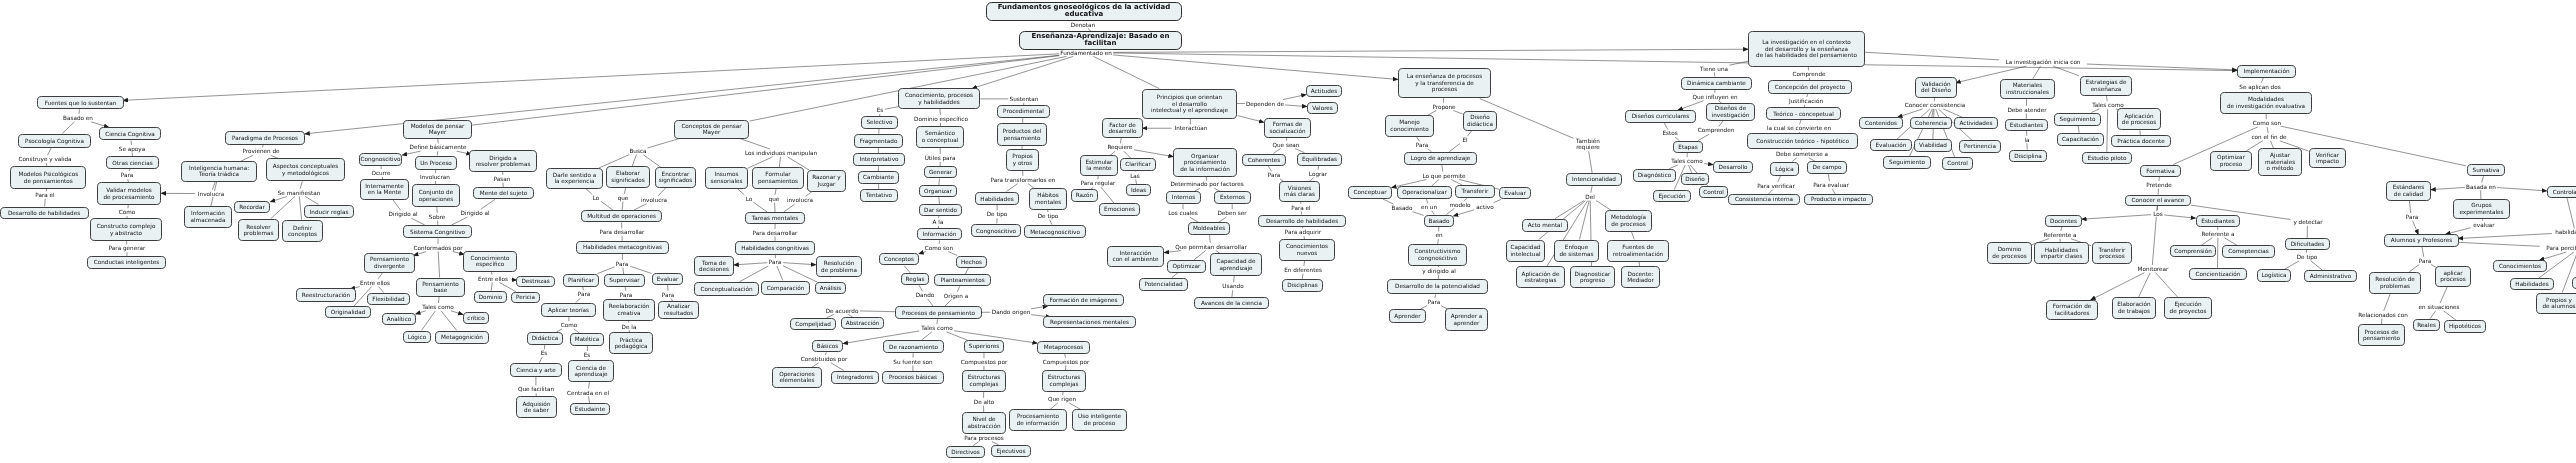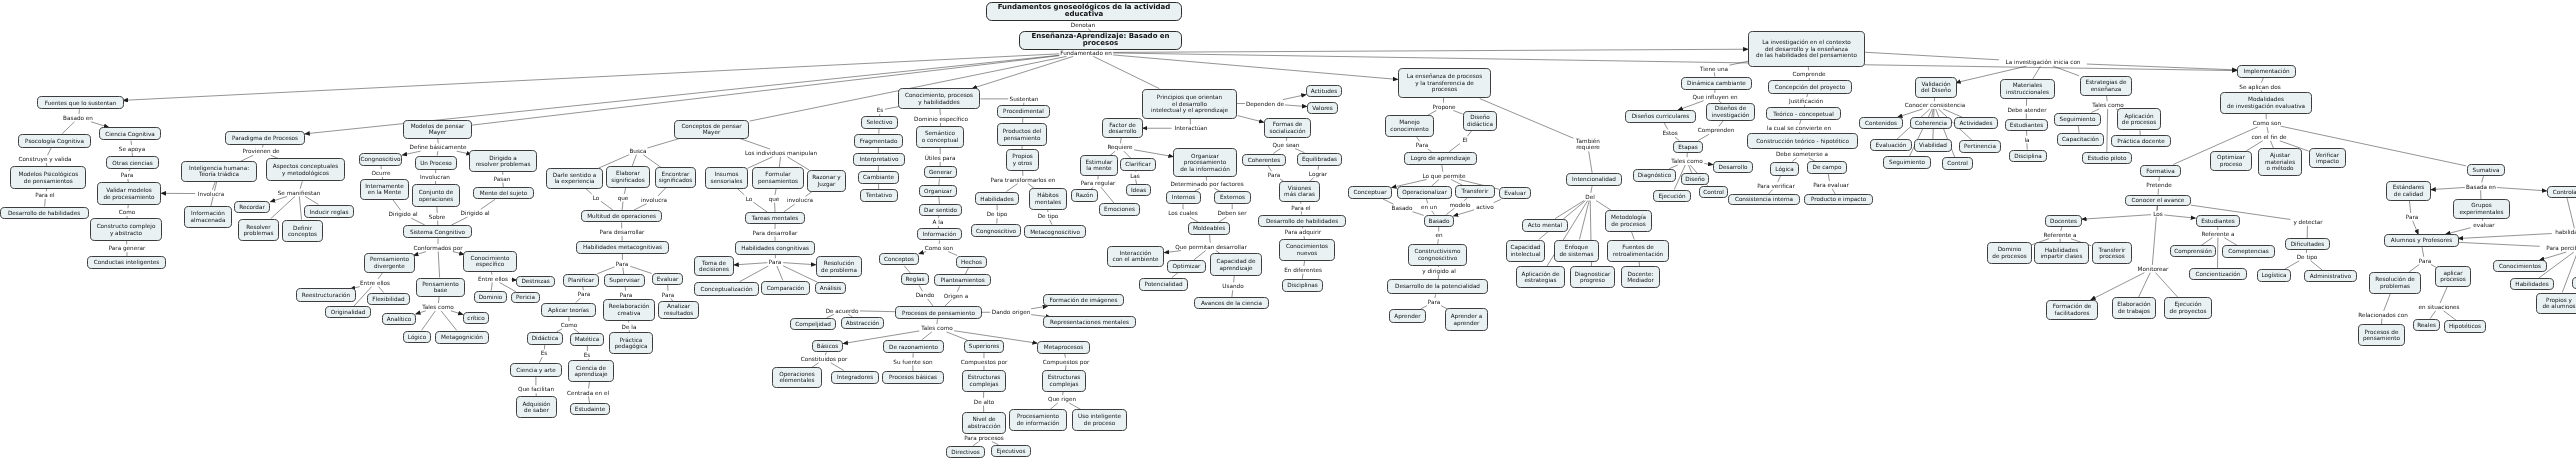--- a/index.html
+++ b/index.html
@@ -393,21 +393,21 @@
       <line x1="5013.044776119403" y1="489.5" x2="5051.328358208955" y2="537" stroke="#2e2e2e" stroke-width="1"></line>
       <line x1="5033.136363636364" y1="489.5" x2="5080.181818181818" y2="503" stroke="#2e2e2e" stroke-width="1" marker-end="url(#arr)"></line>
       <line x1="4640.870967741936" y1="570" x2="4627.903225806452" y2="603.5" stroke="#2e2e2e" stroke-width="1"></line>
       <line x1="4624.423076923077" y1="618.5" x2="4623.5" y2="630.5" stroke="#2e2e2e" stroke-width="1"></line>
       <line x1="4751.186440677966" y1="557" x2="4737.3050847457625" y2="588.5" stroke="#2e2e2e" stroke-width="1"></line>
       <line x1="4728.705882352941" y1="603.5" x2="4718.117647058823" y2="618.5" stroke="#2e2e2e" stroke-width="1"></line>
       <line x1="4744.065789473684" y1="603.5" x2="4768.223684210527" y2="621.5" stroke="#2e2e2e" stroke-width="1"></line>
     </svg>
   <div id="node-layer">
       <div class="node title" style="left: 986px; top: 2.1px; width: 196px; min-height: 14.4px;">Fundamentos gnoseológicos de la actividad educativa</div>
-      <div class="node title" style="left: 1019px; top: 31px; width: 163px; min-height: 14.4px;">Enseñanza-Aprendizaje: Basado en procesos</div>
+      <div class="node title" style="left: 1019px; top: 31px; width: 163px; min-height: 14.4px;">Enseñanza-Aprendizaje: Basado en facilitan</div>
       <div class="node" style="left: 37px; top: 96px; width: 87px; min-height: 13.4px;">Fuentes que lo sustentan</div>
       <div class="node" style="left: 18px; top: 134px; width: 73px; min-height: 14px;">Psocología Cognitiva</div>
       <div class="node" style="left: 99px; top: 127px; width: 62px; min-height: 13.4px;">Ciencia Cognitiva</div>
       <div class="node" style="left: 10.3px; top: 166px; width: 76px; min-height: 23px;">Modelos Psicológicos
 de pensamientos</div>
       <div class="node" style="left: 106px; top: 156px; width: 53px; min-height: 13.4px;">Otras ciencias</div>
       <div class="node" style="left: -0.5px; top: 207px; width: 89px; min-height: 12.4px;">Desarrollo de habilidades</div>
       <div class="node" style="left: 97px; top: 182px; width: 64px; min-height: 23px;">Validar modelos
 de procesamiento</div>
       <div class="node" style="left: 90px; top: 218px; width: 72px; min-height: 23px;">Constructo complejo

